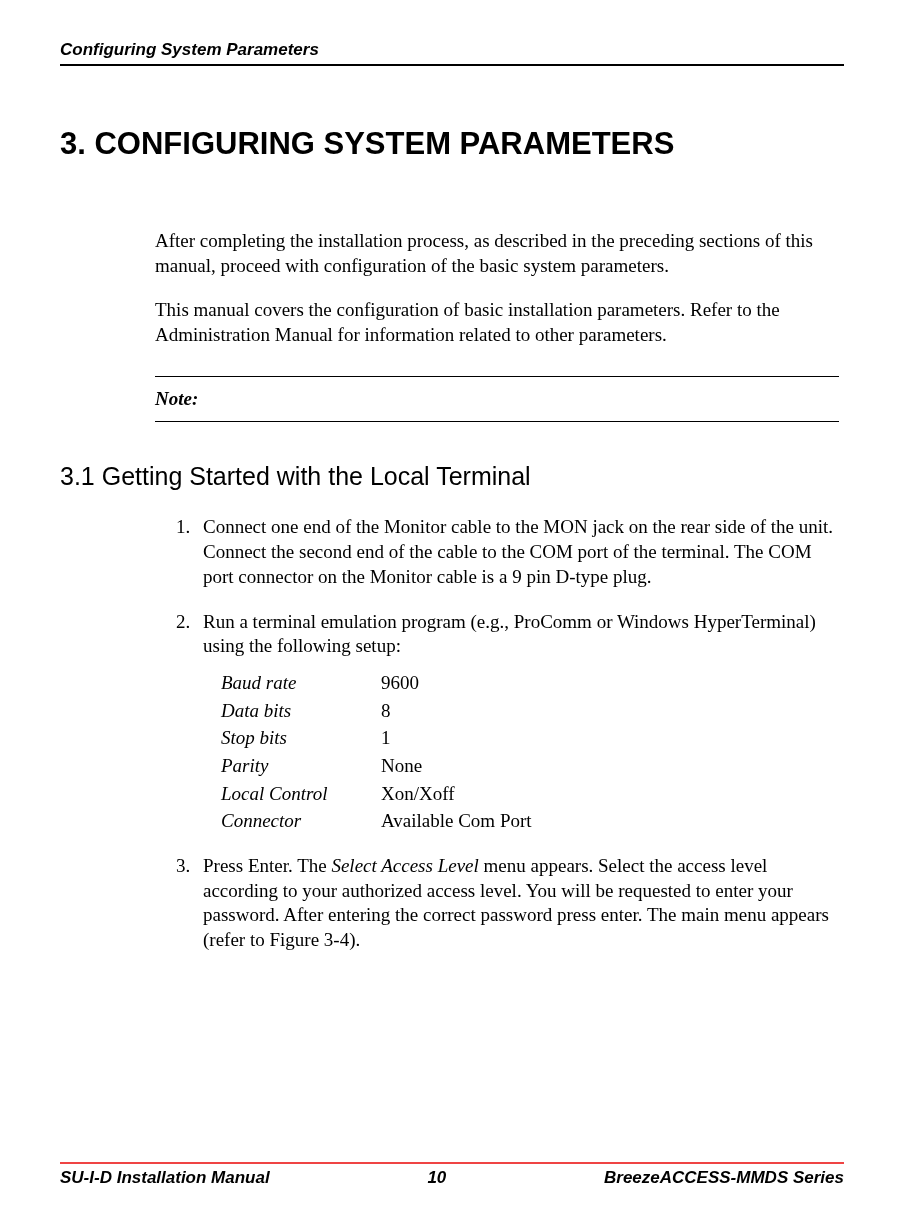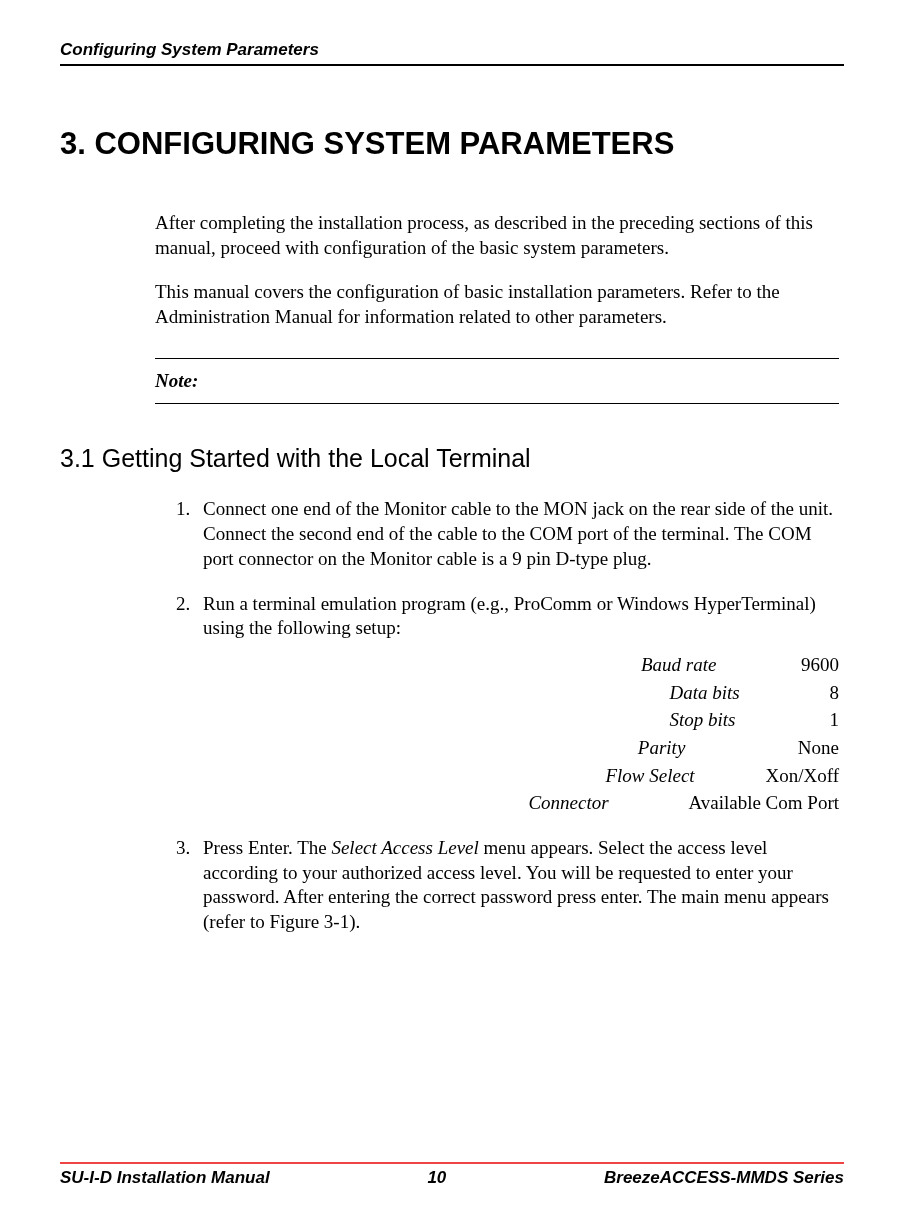--- a/index.html
+++ b/index.html
@@ -22,21 +22,21 @@
     font-style: italic;
     font-size: 17px;
     border-bottom: 2px solid #000;
     padding-bottom: 4px;
     margin-bottom: 60px;
   }
   .chapter-title {
     font-family: Arial, Helvetica, sans-serif;
     font-weight: bold;
     font-size: 31px;
-    margin: 0 0 49px 0;
+    margin: 0 0 67px 0;
   }
   .body-block {
     margin-left: 95px;
     margin-right: 5px;
     font-size: 19px;
     line-height: 1.3;
   }
   .para {
     margin: 0 0 20px 0;
   }
@@ -75,21 +75,20 @@
     margin-bottom: 20px;
     padding-left: 8px;
   }
   .terminal-setup {
     margin: 12px 0 0 18px;
   }
   .terminal-setup .row {
     display: flex;
     margin-bottom: 3px;
     font-size: 19px;
-    justify-content: flex-end;
   }
   .terminal-setup .label {
     font-style: italic;
     width: 160px;
     flex-shrink: 0;
   }
   .footer {
     position: absolute;
     bottom: 28px;
     left: 60px;
@@ -144,31 +143,31 @@
           </div>
           <div class="row">
             <span class="label">Stop bits</span>
             <span>1</span>
           </div>
           <div class="row">
             <span class="label">Parity</span>
             <span>None</span>
           </div>
           <div class="row">
-            <span class="label">Flow Select</span>
+            <span class="label">Local Control</span>
             <span>Xon/Xoff</span>
           </div>
           <div class="row">
             <span class="label">Connector</span>
             <span>Available Com Port</span>
           </div>
         </div>
       </li>
       <li>
-        <span>Press </span><b>Enter</b><span>. The </span><i class="term">Select Access Level</i><span> menu appears. Select the access level according to your authorized access level. You will be requested to enter your password. After entering the correct password press enter. The main menu appears (refer to Figure 3-1).</span>
+        <span>Press </span><b>Enter</b><span>. The </span><i class="term">Select Access Level</i><span> menu appears. Select the access level according to your authorized access level. You will be requested to enter your password. After entering the correct password press enter. The main menu appears (refer to Figure 3-4).</span>
       </li>
     </ol>
   </div>
 
   <div class="footer">
     <span>SU-I-D Installation Manual</span>
     <span>10</span>
     <span>BreezeACCESS-MMDS Series</span>
   </div>
 

